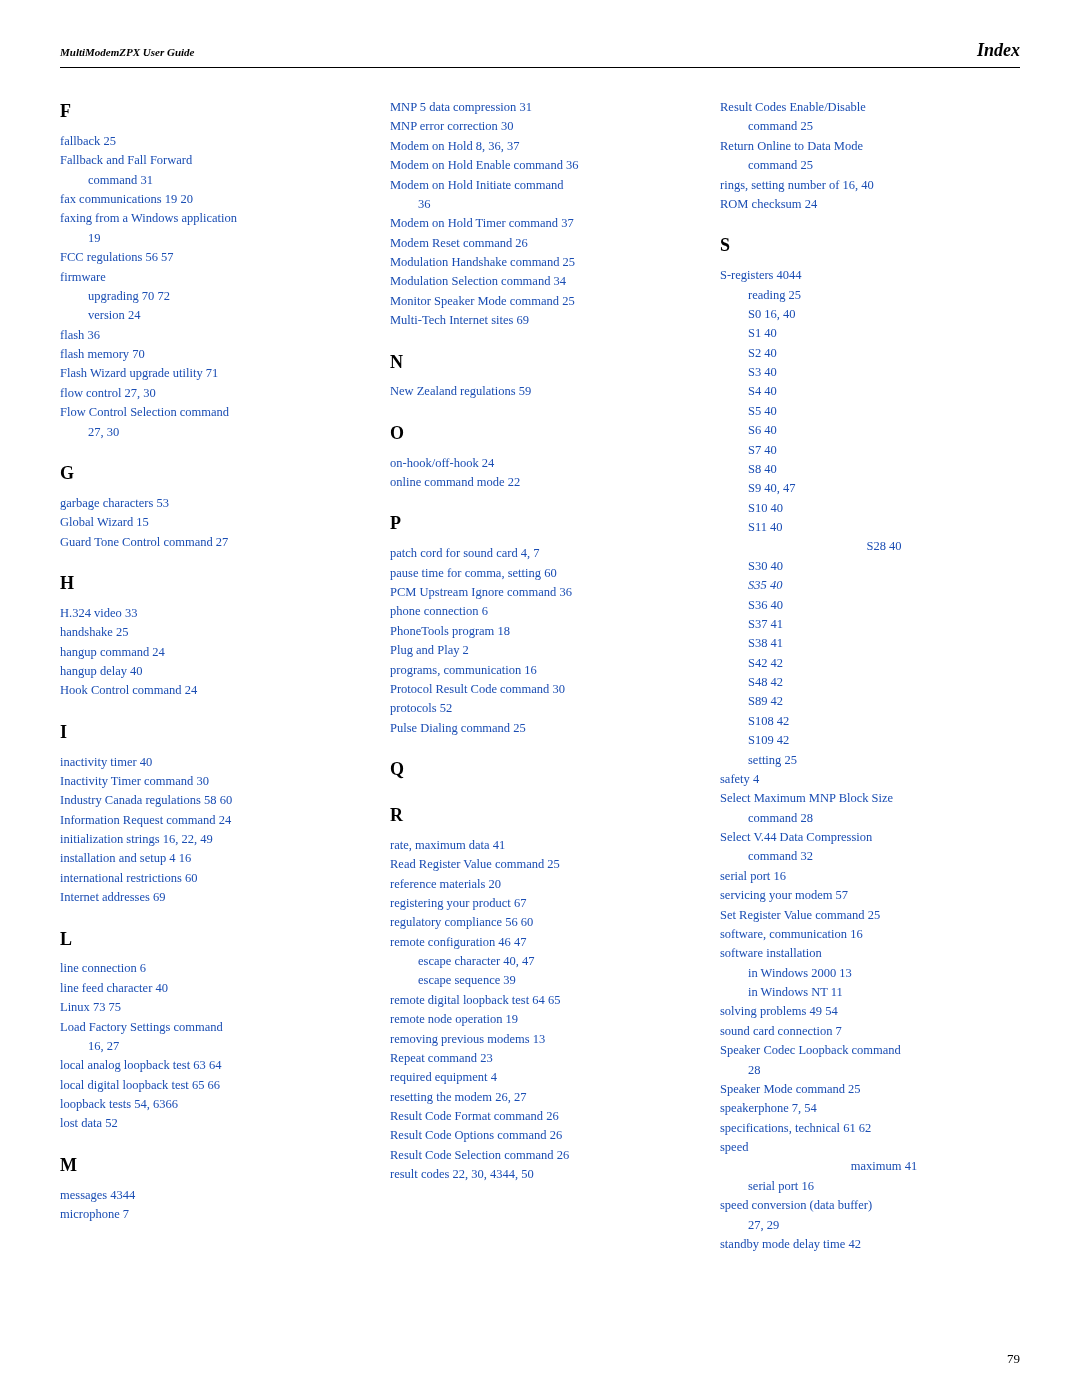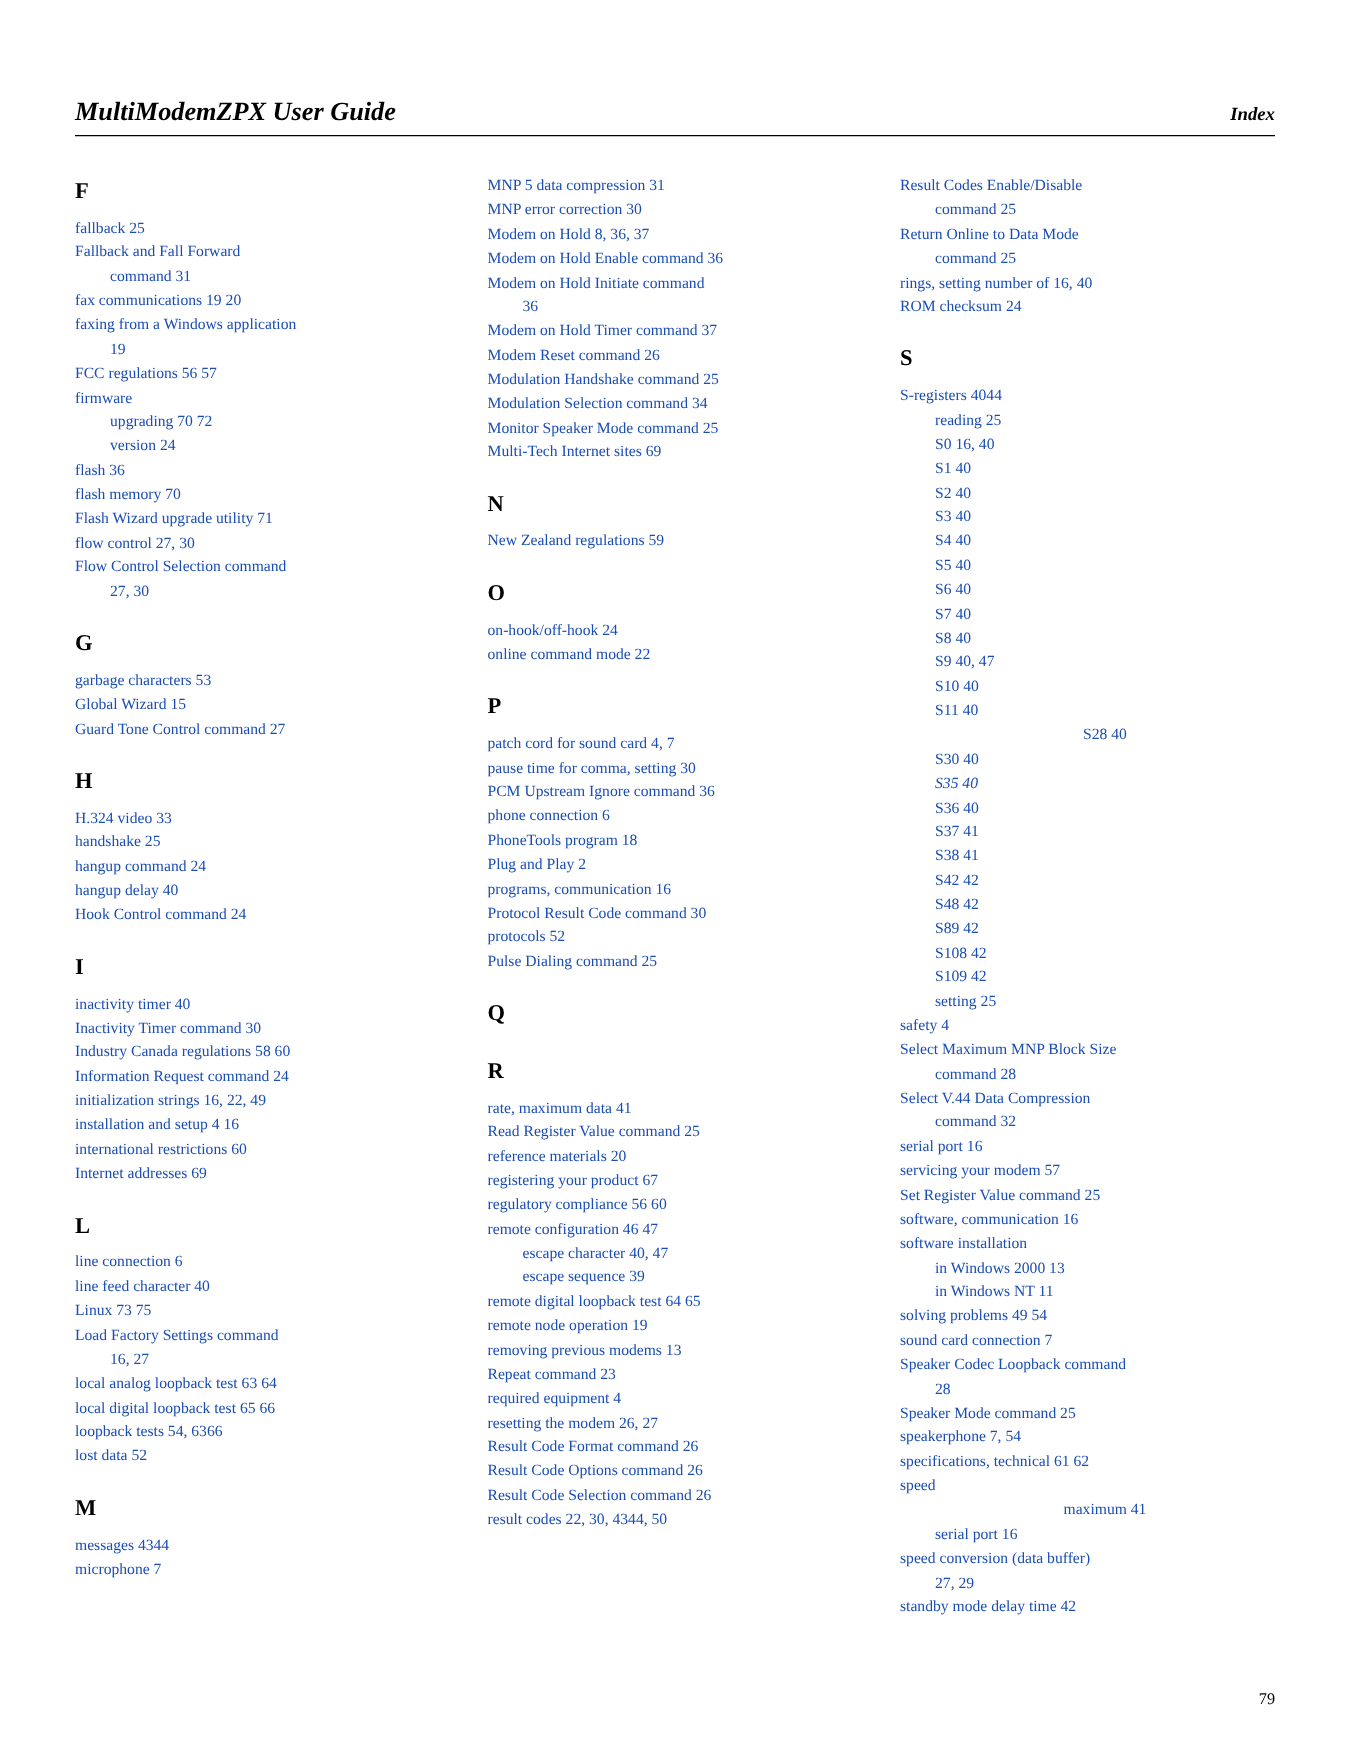--- a/index.html
+++ b/index.html
@@ -15,29 +15,28 @@
       display: flex;
       justify-content: space-between;
       align-items: baseline;
       border-bottom: 1px solid #000;
       padding-bottom: 6px;
       margin-bottom: 30px;
     }
     .header-left {
       font-style: italic;
       font-weight: bold;
-      font-size: 21px;
+      font-size: 11px;
       color: #000;
     }
     .header-right {
       font-style: italic;
       font-weight: bold;
-      font-size: 15px;
-      color: #000;
-      margin-top: 44px;
+      font-size: 18px;
+      color: #000;
     }
     .columns {
       display: flex;
       gap: 30px;
     }
     .col {
       flex: 1;
       font-size: 12.5px;
       line-height: 1.55;
     }
@@ -166,21 +165,21 @@
 
     <div class="section-letter">O</div>
     <div id="col2-O">
         <a class="index-link">on-hook/off-hook  24</a>
         <a class="index-link">online command mode  22</a>
       </div>
 
     <div class="section-letter">P</div>
     <div id="col2-P">
         <a class="index-link">patch cord for sound card  4, 7</a>
-        <a class="index-link">pause time for comma, setting  30</a>
+        <a class="index-link">pause time for comma, setting  60</a>
         <a class="index-link">PCM Upstream Ignore command  36</a>
         <a class="index-link">phone connection  6</a>
         <a class="index-link">PhoneTools program  18</a>
         <a class="index-link">Plug and Play  2</a>
         <a class="index-link">programs, communication  16</a>
         <a class="index-link">Protocol Result Code command  30</a>
         <a class="index-link">protocols  52</a>
         <a class="index-link">Pulse Dialing command  25</a>
       </div>
 

